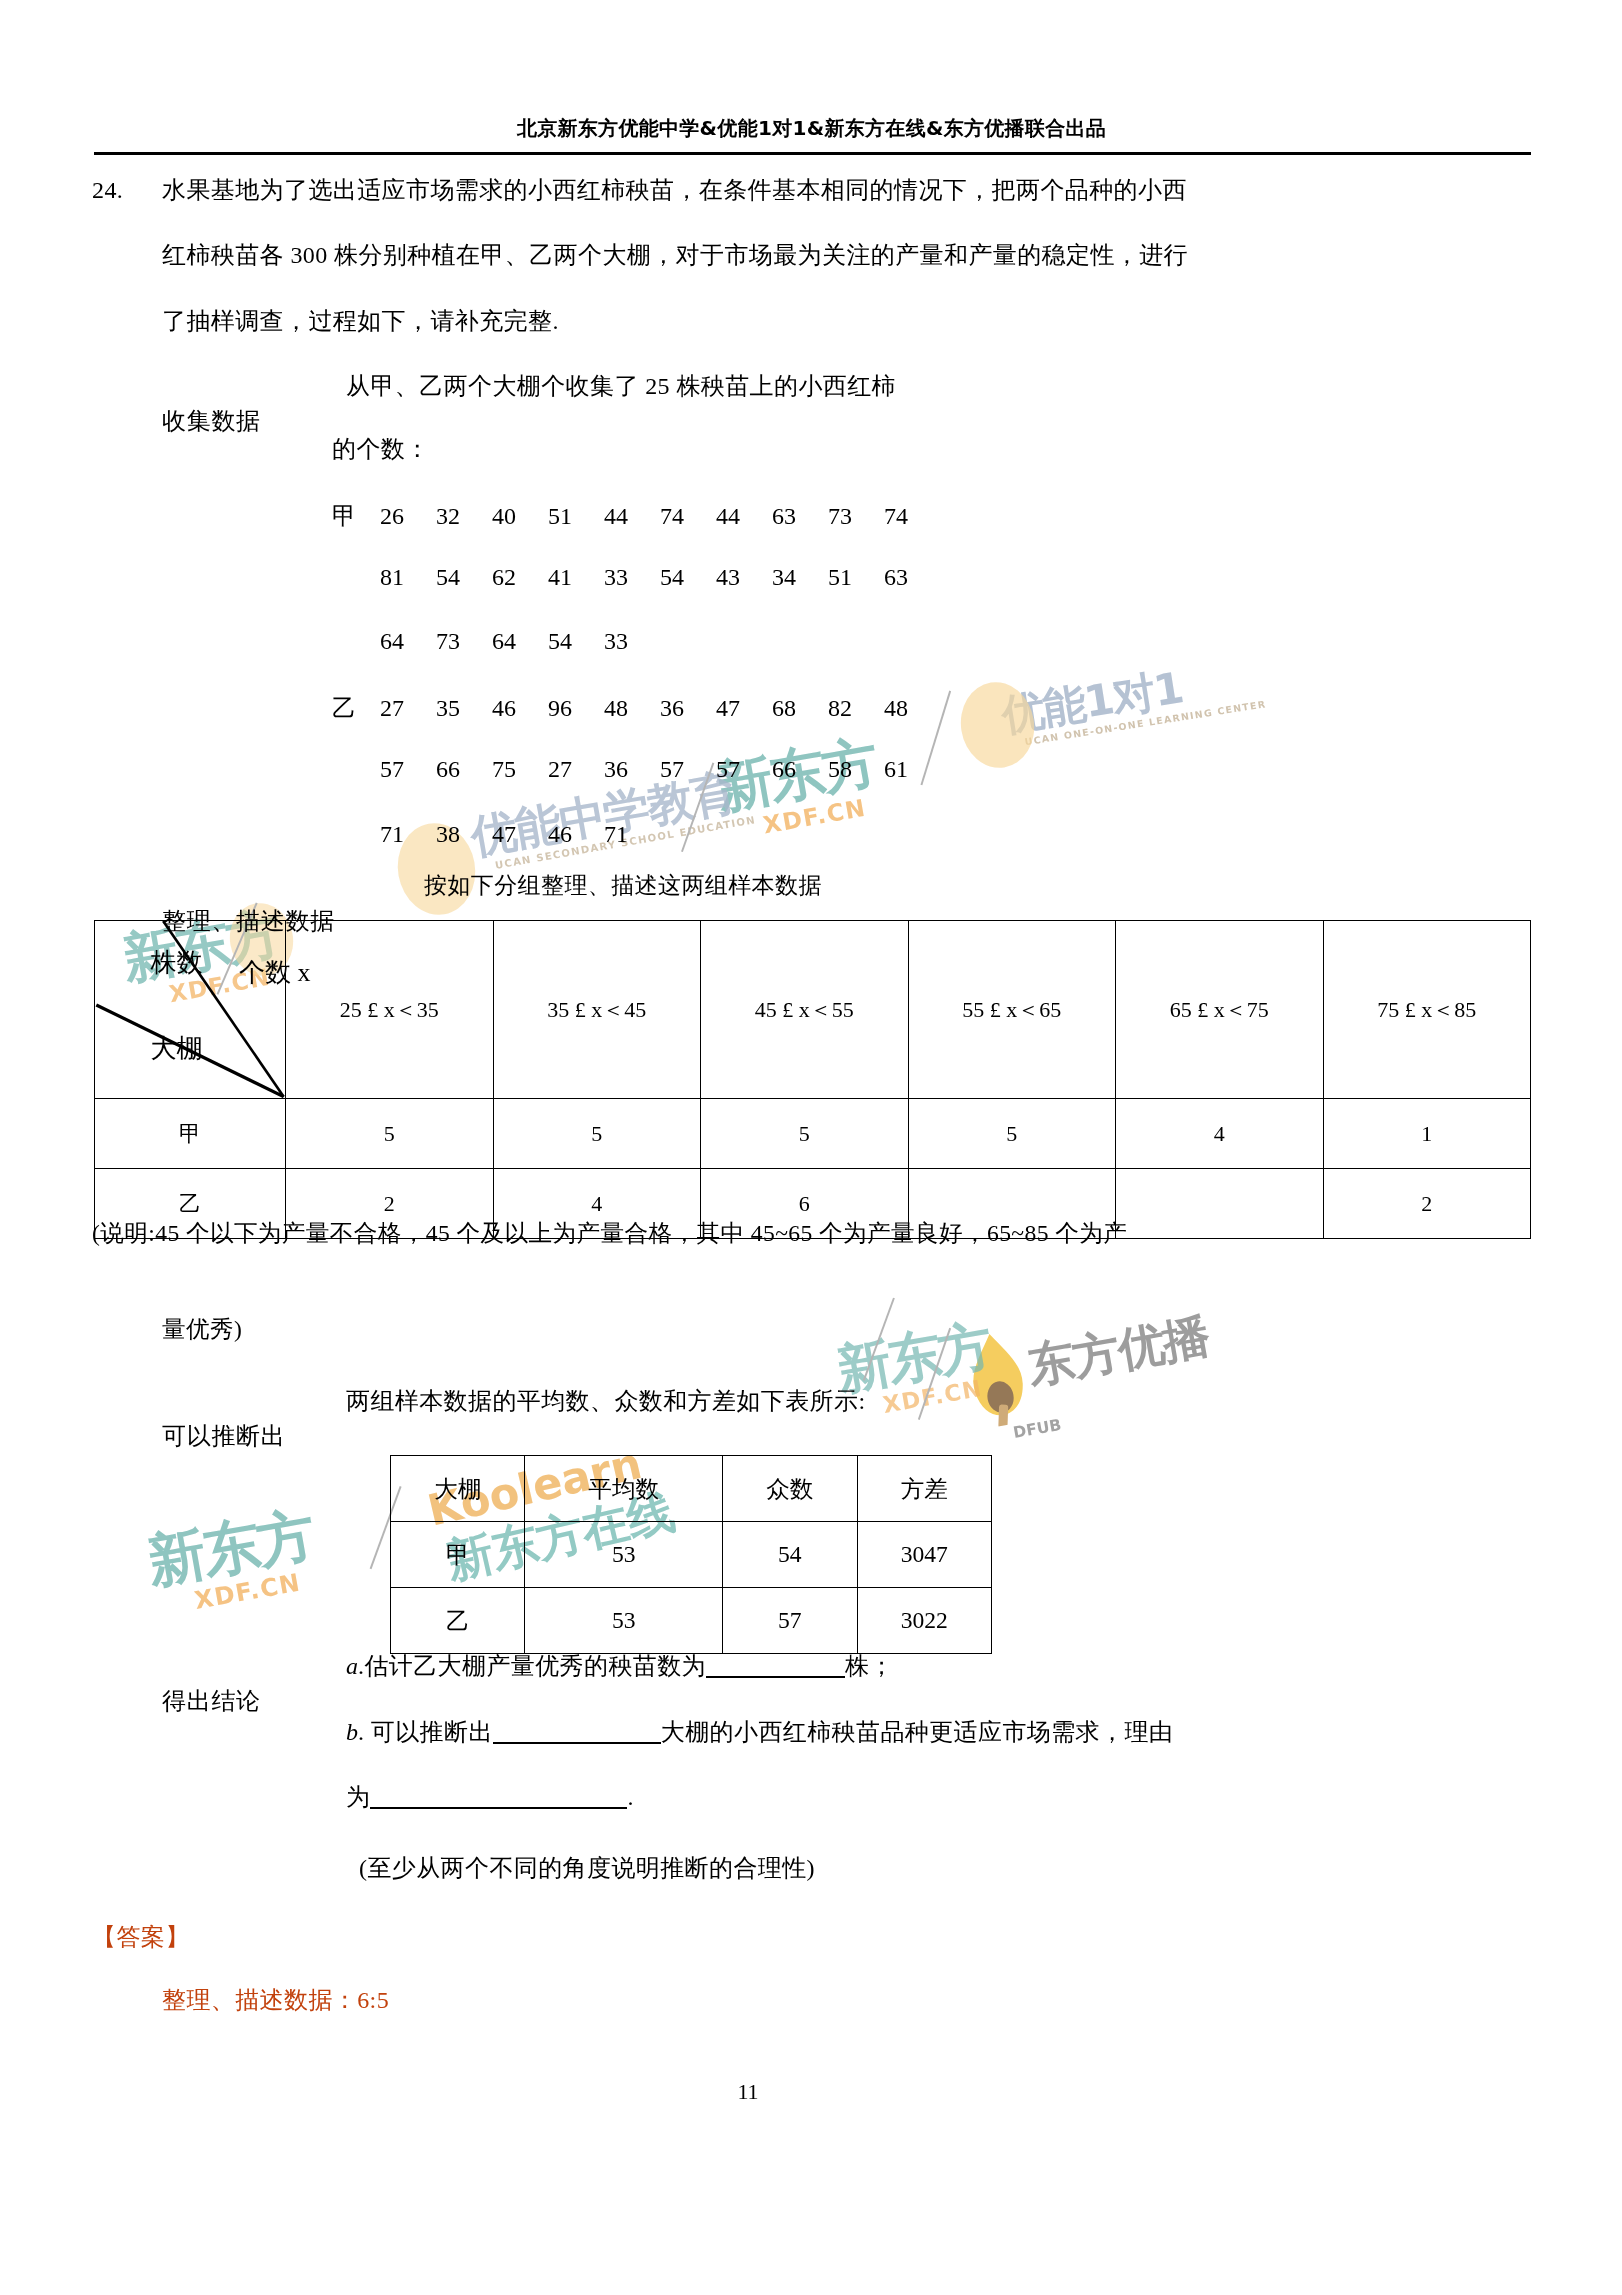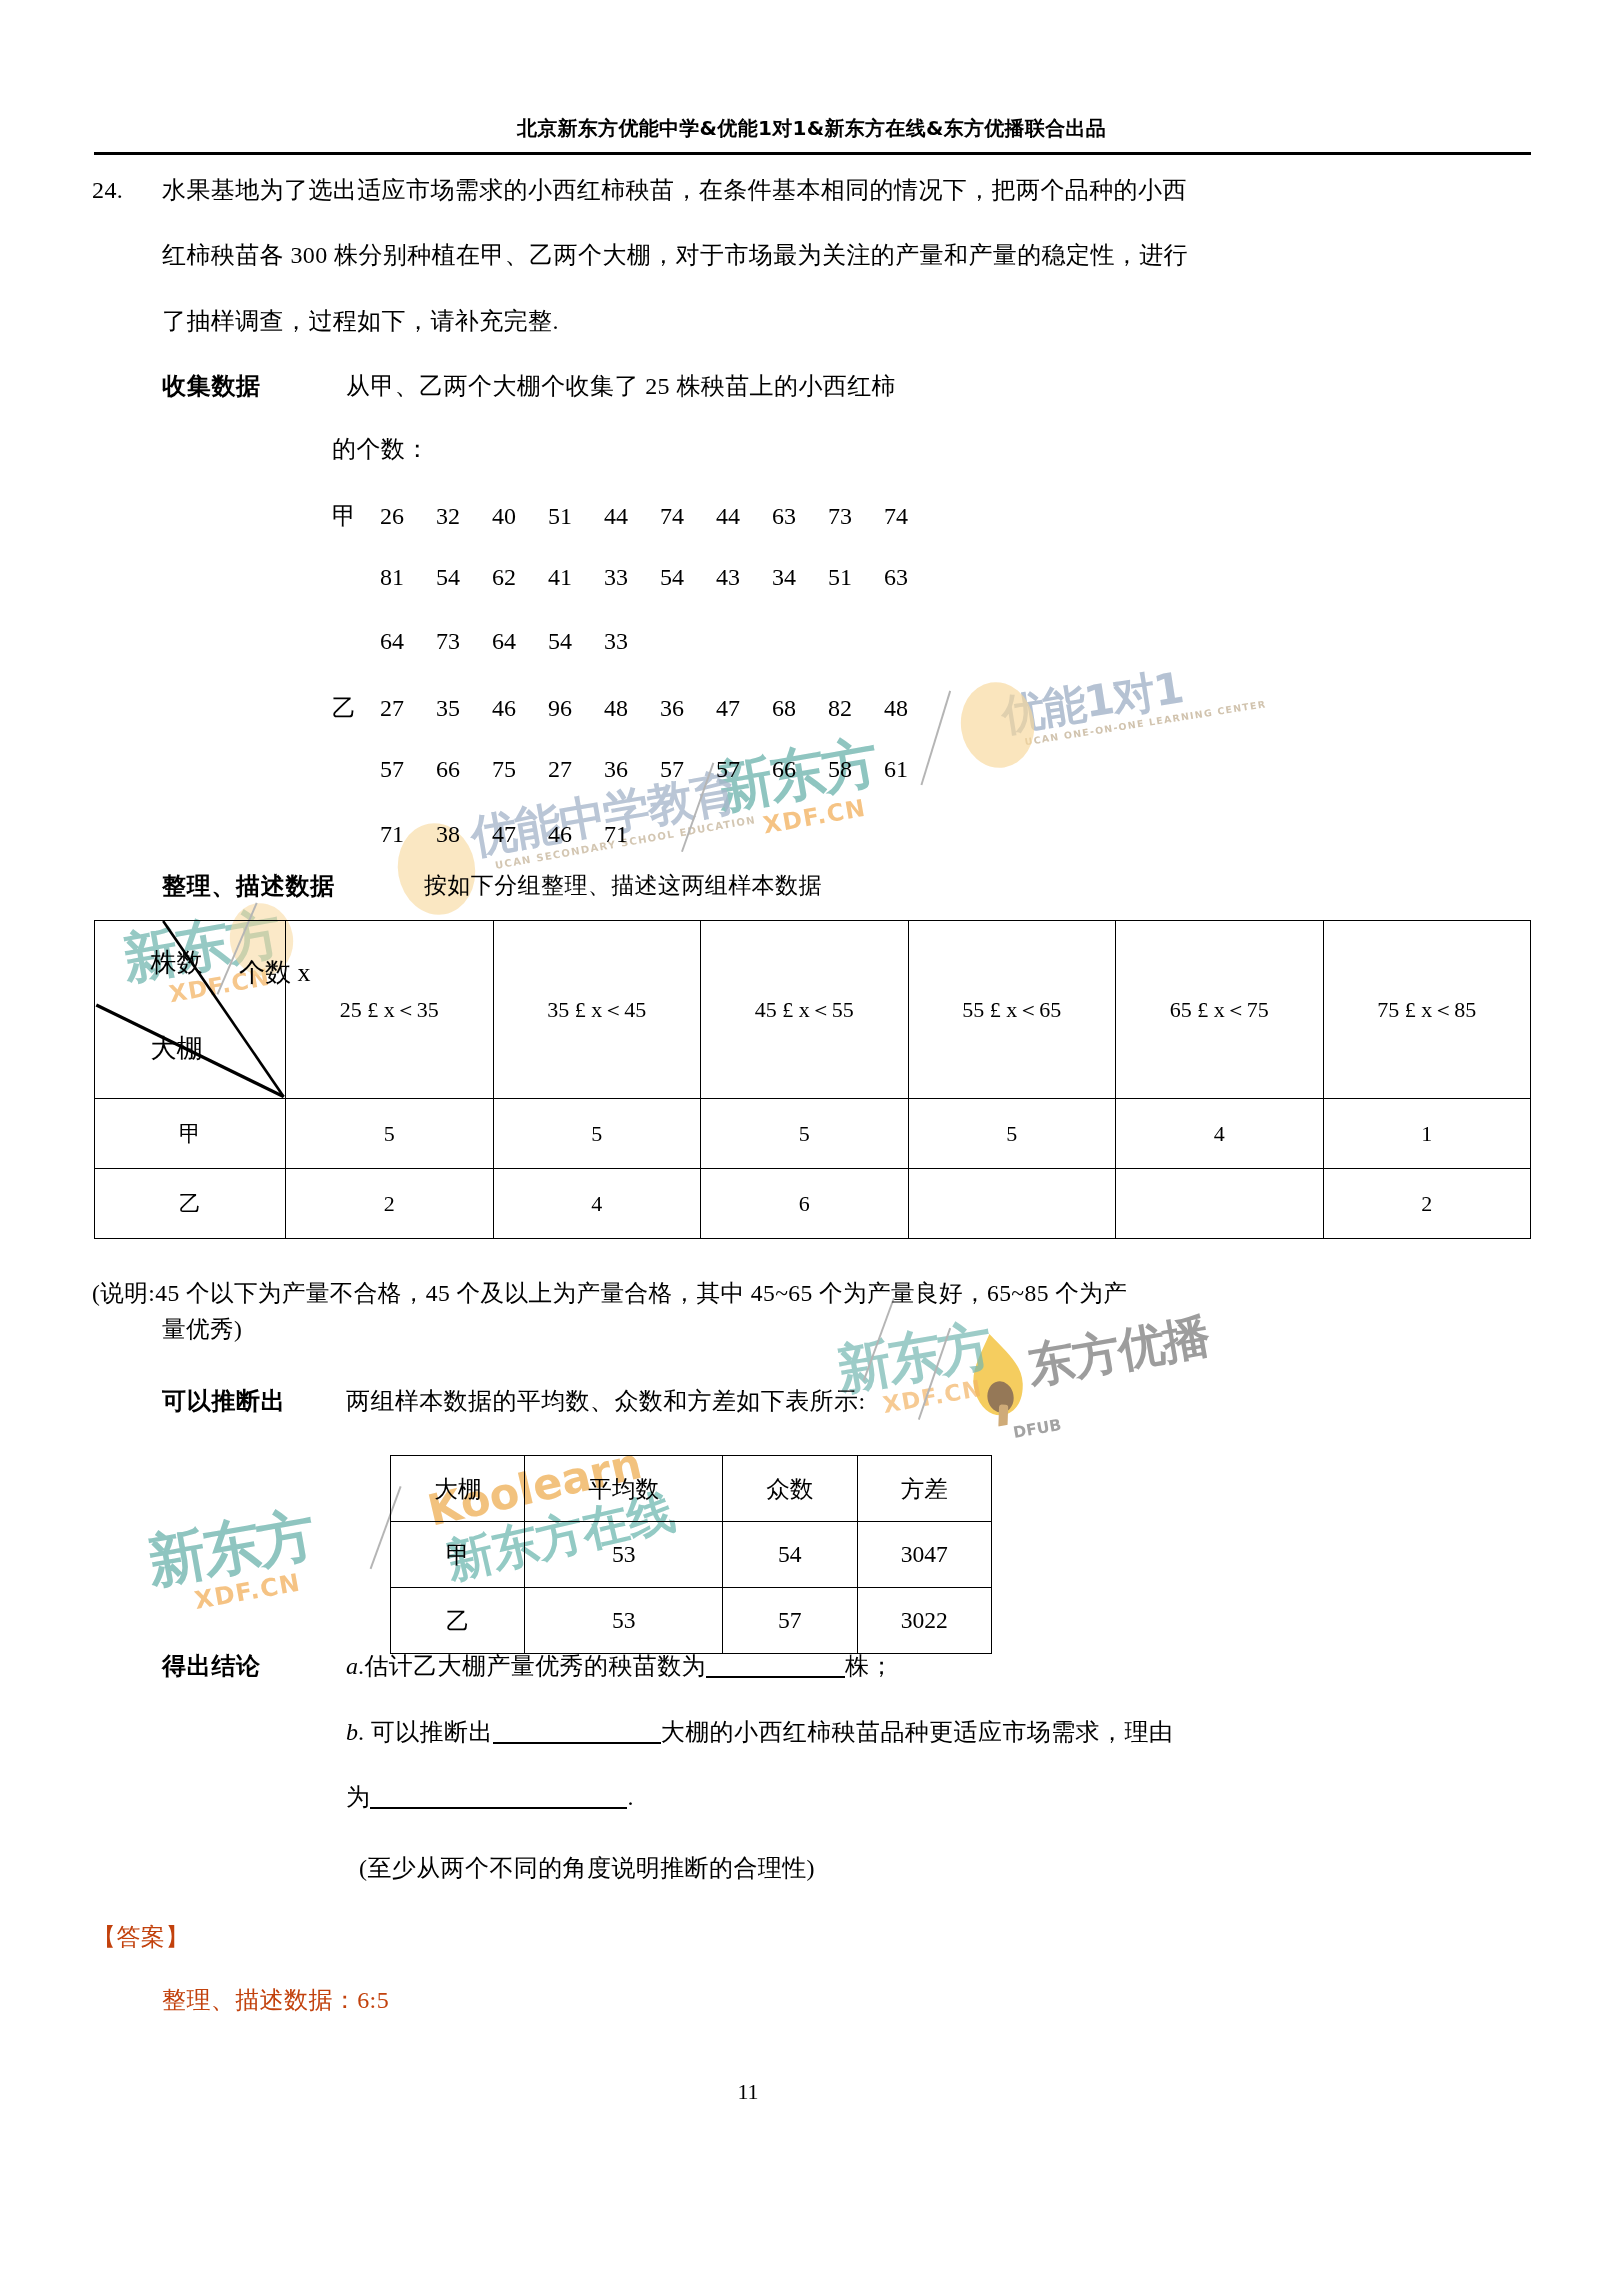--- a/index.html
+++ b/index.html
@@ -33,22 +33,22 @@
   .hdr{position:absolute;top:115px;left:0;width:1623px;text-align:center;
        font-family:"DejaVu Sans","Liberation Sans",sans-serif;
        font-weight:bold;font-size:20px;letter-spacing:0.3px;z-index:3;}
   .hdr-rule{position:absolute;top:152px;left:94px;width:1437px;
        height:3.3px;background:#000;z-index:3;}
 
   
   .content{position:absolute;top:0;left:0;width:1623px;z-index:3;}
   .line{position:absolute;white-space:nowrap;font-size:24px;line-height:1;}
   .t{letter-spacing:0.4px;}
-  .b{font-weight:bold;font-family:"DejaVu Sans","Liberation Sans",sans-serif;
-     letter-spacing:0.7px;}
+  .b{font-weight:normal;font-family:"DejaVu Sans","Liberation Sans",sans-serif;
+     letter-spacing:0.7px;margin-top:35px;}
   .num{font-family:"Liberation Serif","DejaVu Serif",serif;}
   .it{font-style:italic;}
 
   
   .drow{position:absolute;font-size:24px;white-space:nowrap;}
   .drow span.lbl{display:inline-block;width:48px;}
   .drow span.v{display:inline-block;width:56px;text-align:left;}
 
   
   .gtable{position:absolute;left:94px;top:920px;width:1437px;
@@ -178,21 +178,21 @@
     <div class="drow num" style="left:332px;top:756px;">
       <span class="lbl"></span><span class="v">57</span><span class="v">66</span><span class="v">75</span><span class="v">27</span><span class="v">36</span><span class="v">57</span><span class="v">57</span><span class="v">66</span><span class="v">58</span><span class="v">61</span>
     </div>
     <div class="drow num" style="left:332px;top:821px;">
       <span class="lbl"></span><span class="v">71</span><span class="v">38</span><span class="v">47</span><span class="v">46</span><span class="v">71</span>
     </div>
 
     <div class="line b" style="left:162px;top:874px;">整理、描述数据</div>
     <div class="line t" style="left:424px;top:874px;font-size:23px;">按如下分组整理、描述这两组样本数据</div>
 
-    <div class="line t" style="left:92px;top:1282px;font-size:23.6px;">(说明:45 个以下为产量不合格，45 个及以上为产量合格，其中 45~65 个为产量良好，65~85 个为产</div>
+    <div class="line t" style="left:92px;top:1222px;font-size:23.6px;">(说明:45 个以下为产量不合格，45 个及以上为产量合格，其中 45~65 个为产量良好，65~85 个为产</div>
     <div class="line t" style="left:162px;top:1318px;font-size:23.6px;">量优秀)</div>
 
     <div class="line b" style="left:162px;top:1389px;">可以推断出</div>
     <div class="line t" style="left:346px;top:1389px;">两组样本数据的平均数、众数和方差如下表所示:</div>
 
     <div class="line b" style="left:162px;top:1654px;">得出结论</div>
     <div class="line" style="left:346px;top:1654px;">
       <span class="it num">a</span><span class="t">.估计乙大棚产量优秀的秧苗数为</span><span class="blank" style="width:139px;"></span><span class="t">株；</span>
     </div>
     <div class="line" style="left:346px;top:1720px;">

